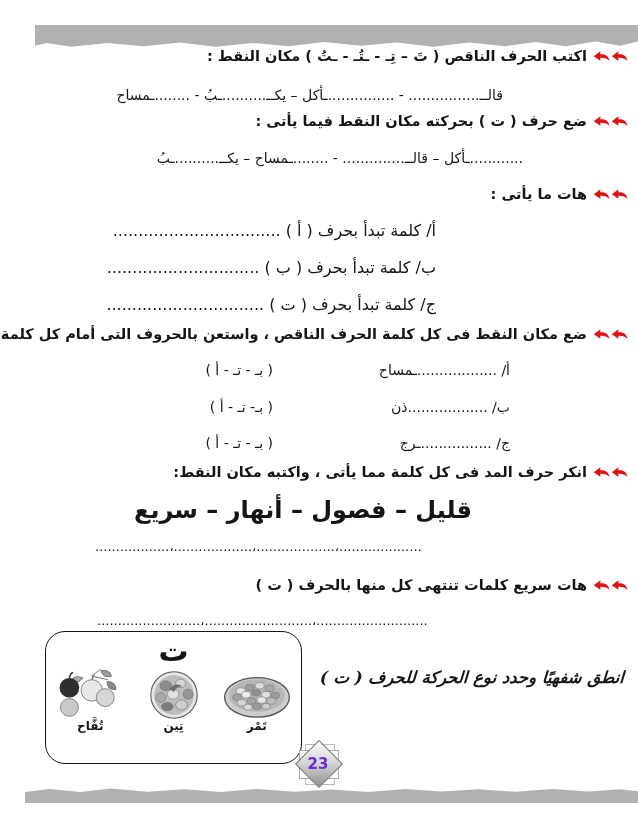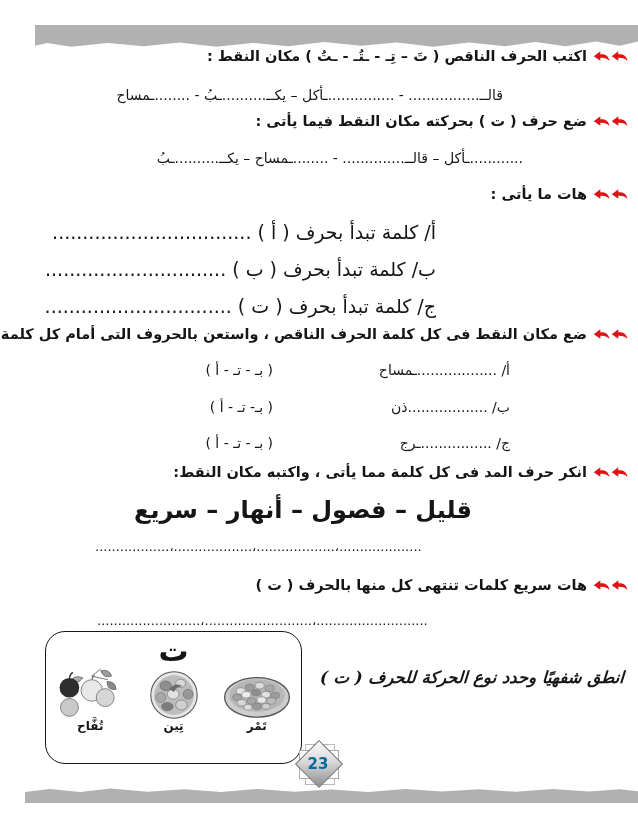--- a/index.html
+++ b/index.html
@@ -13,21 +13,21 @@
     clip-path:polygon(0% 0%,100% 0%,100% 72%,97% 90%,93% 72%,88% 92%,83% 74%,78% 92%,72% 76%,66% 95%,60% 76%,54% 90%,48% 74%,42% 92%,36% 78%,30% 95%,24% 76%,18% 92%,12% 78%,6% 95%,2% 78%,0% 90%);}
   .strip-bottom{left:25px;right:0;top:787px;height:16px;
     clip-path:polygon(0% 100%,0% 32%,4% 12%,9% 32%,14% 10%,20% 30%,26% 14%,32% 32%,38% 12%,44% 30%,50% 15%,56% 32%,62% 12%,68% 28%,74% 14%,80% 30%,86% 12%,92% 28%,97% 14%,100% 26%,100% 100%);}
   
   .h{position:absolute;right:10px;display:flex;align-items:center;gap:6px;
      font-weight:bold;font-size:14.5px;white-space:nowrap;z-index:2;}
   .arr{display:inline-flex;gap:1px;align-items:center;}
   .arr svg{display:block;}
   
   .ln{position:absolute;font-size:14px;white-space:nowrap;z-index:2;}
-  .item{position:absolute;font-size:19px;white-space:nowrap;z-index:2;text-align:center;}
+  .item{position:absolute;font-size:16px;white-space:nowrap;z-index:2;text-align:center;}
   .wrow{position:absolute;display:flex;align-items:center;gap:52px;font-size:14px;z-index:2;}
   .wword{display:inline-block;width:185px;white-space:nowrap;}
   .whint{display:inline-block;white-space:nowrap;margin-left:33px;}
   .boldwords{position:absolute;left:0;right:32px;top:496px;text-align:center;
      font-weight:bold;font-size:24px;z-index:2;}
   .dots{position:absolute;font-size:13px;letter-spacing:.5px;white-space:nowrap;z-index:2;}
   
   .letterbox{position:absolute;left:45px;top:631px;width:257px;height:133px;
      border:1.6px solid #161616;border-radius:20px;background:#fff;z-index:3;box-sizing:border-box;}
   .box-letter{text-align:center;font-size:30px;font-weight:bold;line-height:1.05;margin-top:3px;}
@@ -40,21 +40,21 @@
      font-family:"DejaVu Serif",serif;font-style:italic;font-weight:bold;
      font-size:16.5px;white-space:nowrap;transform:skewX(-3deg);z-index:2;}
   
   .badge{position:absolute;left:290px;top:742px;width:56px;height:50px;z-index:4;}
   .badge .sq1{position:absolute;left:9px;top:8px;width:38px;height:27px;border:1px solid #a9a9a9;background:#fff;}
   .badge .sq2{position:absolute;left:15px;top:2px;width:28px;height:39px;border:1px solid #b9b9b9;background:transparent;}
   .badge .diamond{position:absolute;left:12px;top:5px;width:32px;height:32px;
      transform:rotate(45deg);background:linear-gradient(135deg,#fbfbfb 0%,#d9d9d9 45%,#8e8e8e 100%);
      border:1px solid #6d6d6d;}
   .badge .num{position:absolute;left:0;right:0;top:13px;text-align:center;
-     font-weight:bold;font-size:15px;color:#0369a1;}
+     font-weight:bold;font-size:15px;color:#6d28d9;}
 </style>
 </head>
 <body>
 
 <div class="page">
 
   <div class="strip strip-top"></div>
 
   <div class="h" style="top:48px">
     <span class="arr">

